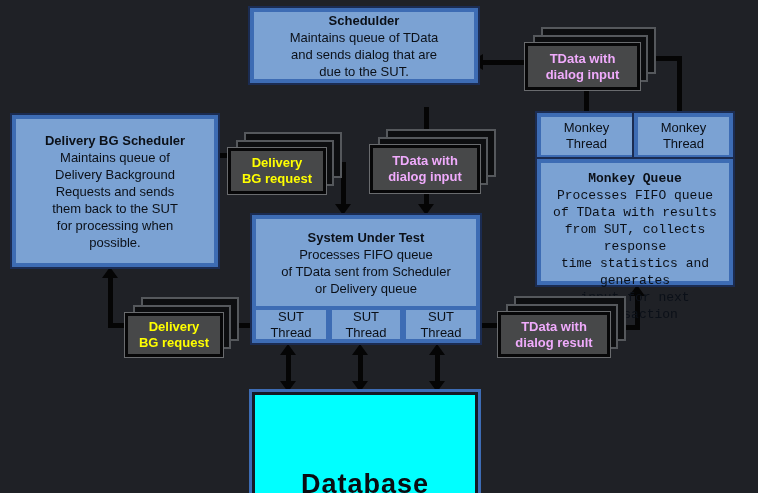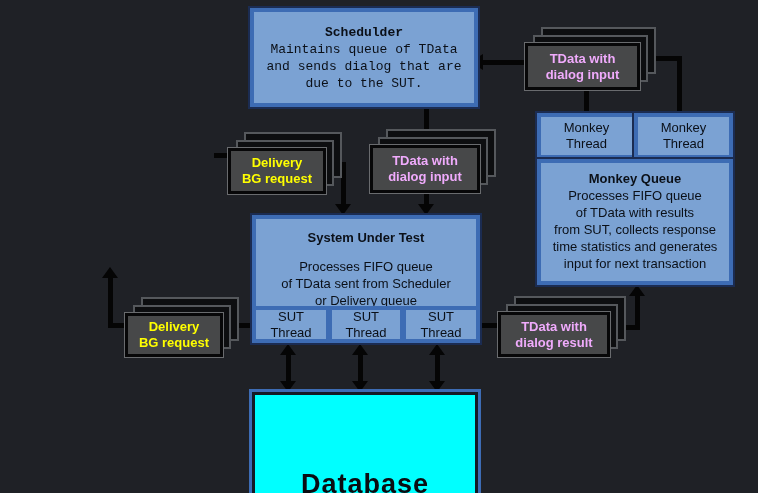--- a/index.html
+++ b/index.html
@@ -26,21 +26,21 @@
     font-size:13px;
     line-height:17px;
     z-index:2;
     display:flex;
     flex-direction:column;
     align-items:center;
     justify-content:center;
   }
   .bluebox .title { font-weight:bold; white-space:pre-line; }
   .bluebox .body  { white-space:pre-line; }
-  .topalign { justify-content:flex-start; padding-top:7px; }
+  .topalign { justify-content:flex-start; padding-top:7px;font-family:Liberation Mono, monospace; }
   
   .stack { position:absolute; z-index:3; }
   .slayer {
     position:absolute;
     box-sizing:border-box;
     background:#0d0e10;
     border:2px solid #55585c;
   }
   .sfront {
     position:absolute; left:0; top:0;
@@ -114,29 +114,38 @@
   <div class="tri down" style="left:280px; top:381px;"></div>
 
   <div class="vline" style="left:358px; top:353px; height:30px;"></div>
   <div class="tri up" style="left:352px; top:344px;"></div>
   <div class="tri down" style="left:352px; top:381px;"></div>
 
   <div class="vline" style="left:435px; top:353px; height:30px;"></div>
   <div class="tri up" style="left:429px; top:344px;"></div>
   <div class="tri down" style="left:429px; top:381px;"></div>
 
-  <div class="bluebox" style="left:250px; top:8px; width:228px; height:99px;font-family:Liberation Mono, monospace;">
+  <div class="bluebox" style="left:250px; top:8px; width:228px; height:75px;">
     <div class="title">Schedulder</div>
     <div class="body">Maintains queue of TData
 and sends dialog that are
 due to the SUT.</div>
   </div>
 
-
-  <div class="bluebox" style="left:252px; top:215px; width:228px; height:128px; justify-content:flex-start; padding-top:10px;gap:12px;">
+  <div class="bluebox" style="left:12px; top:115px; width:206px; height:152px;">
+    <div class="title">Delivery BG Scheduler</div>
+    <div class="body">Maintains queue of
+Delivery Background
+Requests and sends
+them back to the SUT
+for processing when
+possible.</div>
+  </div>
+
+  <div class="bluebox" style="left:252px; top:215px; width:228px; height:128px; justify-content:flex-start; padding-top:10px;">
     <div class="title">System Under Test</div>
     <div class="body">Processes FIFO queue
 of TData sent from Scheduler
 or Delivery queue</div>
   </div>
   <div class="bluebox" style="left:252px; top:306px; width:78px; height:37px; box-shadow:none; line-height:16px;">
     <div class="body">SUT
 Thread</div>
   </div>
   <div class="bluebox" style="left:328px; top:306px; width:76px; height:37px; box-shadow:none; line-height:16px;">

